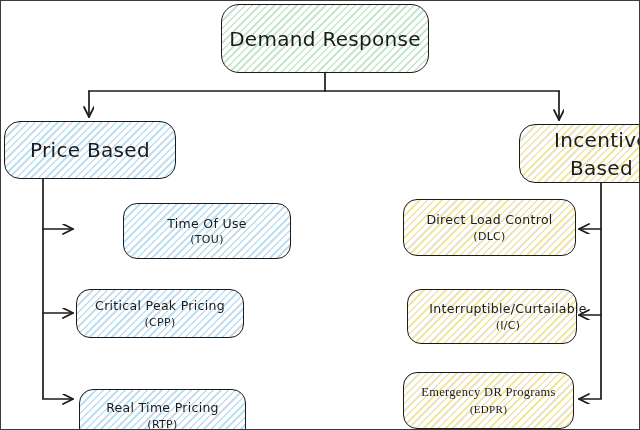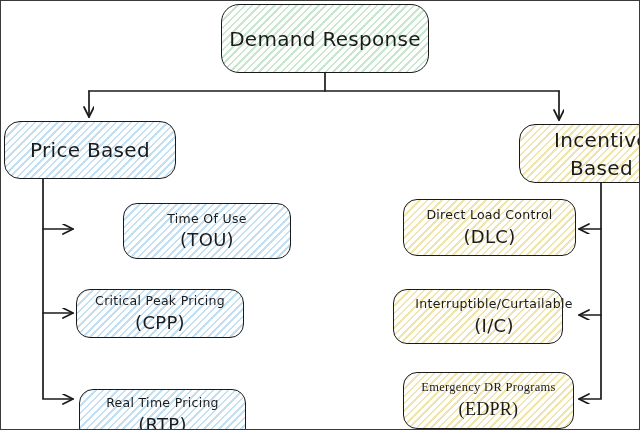--- a/index.html
+++ b/index.html
@@ -46,21 +46,21 @@
       var(--paper) 1.8px, var(--paper) 5.2px);
   }
   .fill-yellow{
     background:repeating-linear-gradient(135deg,
       var(--yellow-stripe) 0px, var(--yellow-stripe) 1.8px,
       var(--paper) 1.8px, var(--paper) 5.2px);
   }
   .lvl-root{font-size:20px;border-radius:18px;text-align:center;}
   .lvl-branch{font-size:20px;border-radius:16px;}
   .lvl-leaf{font-size:12.5px;border-radius:14px;}
-  .node .abbr{font-size:18px;}
+  .node .abbr{font-size:11px;}
 </style>
 </head>
 <body>
 
 <div class="canvas">
 
   <svg class="edges" viewBox="0 0 640 430" xmlns="http://www.w3.org/2000/svg">
     <defs>
       <marker id="arrow" markerUnits="userSpaceOnUse" markerWidth="14" markerHeight="12" refX="11" refY="5" orient="auto">
         <polyline points="1,0 11,5 1,10" fill="none" stroke="#1b1b1b" stroke-width="1.7" stroke-linecap="round" stroke-linejoin="round"></polyline>
@@ -104,21 +104,21 @@
   </div>
   <div class="node fill-blue lvl-leaf" style="left:78px;top:388px;width:167px;height:53px;">
     <span>Real Time Pricing</span>
     <span class="abbr">(RTP)</span>
   </div>
 
   <div class="node fill-yellow lvl-leaf" style="left:402px;top:198px;width:173px;height:57px;">
     <span>Direct Load Control</span>
     <span class="abbr">(DLC)</span>
   </div>
-  <div class="node fill-yellow lvl-leaf" style="left:392px;top:288px;width:170px;height:55px;padding-left:32px;">
+  <div class="node fill-yellow lvl-leaf" style="left:406px;top:288px;width:170px;height:55px;padding-left:32px;">
     <span>Interruptible/Curtailable</span>
     <span class="abbr">(I/C)</span>
   </div>
   <div class="node fill-yellow lvl-leaf" style="left:402px;top:371px;width:171px;height:57px;font-family:Liberation Serif, serif;">
     <span>Emergency DR Programs</span>
     <span class="abbr">(EDPR)</span>
   </div>
 
 </div>
 

